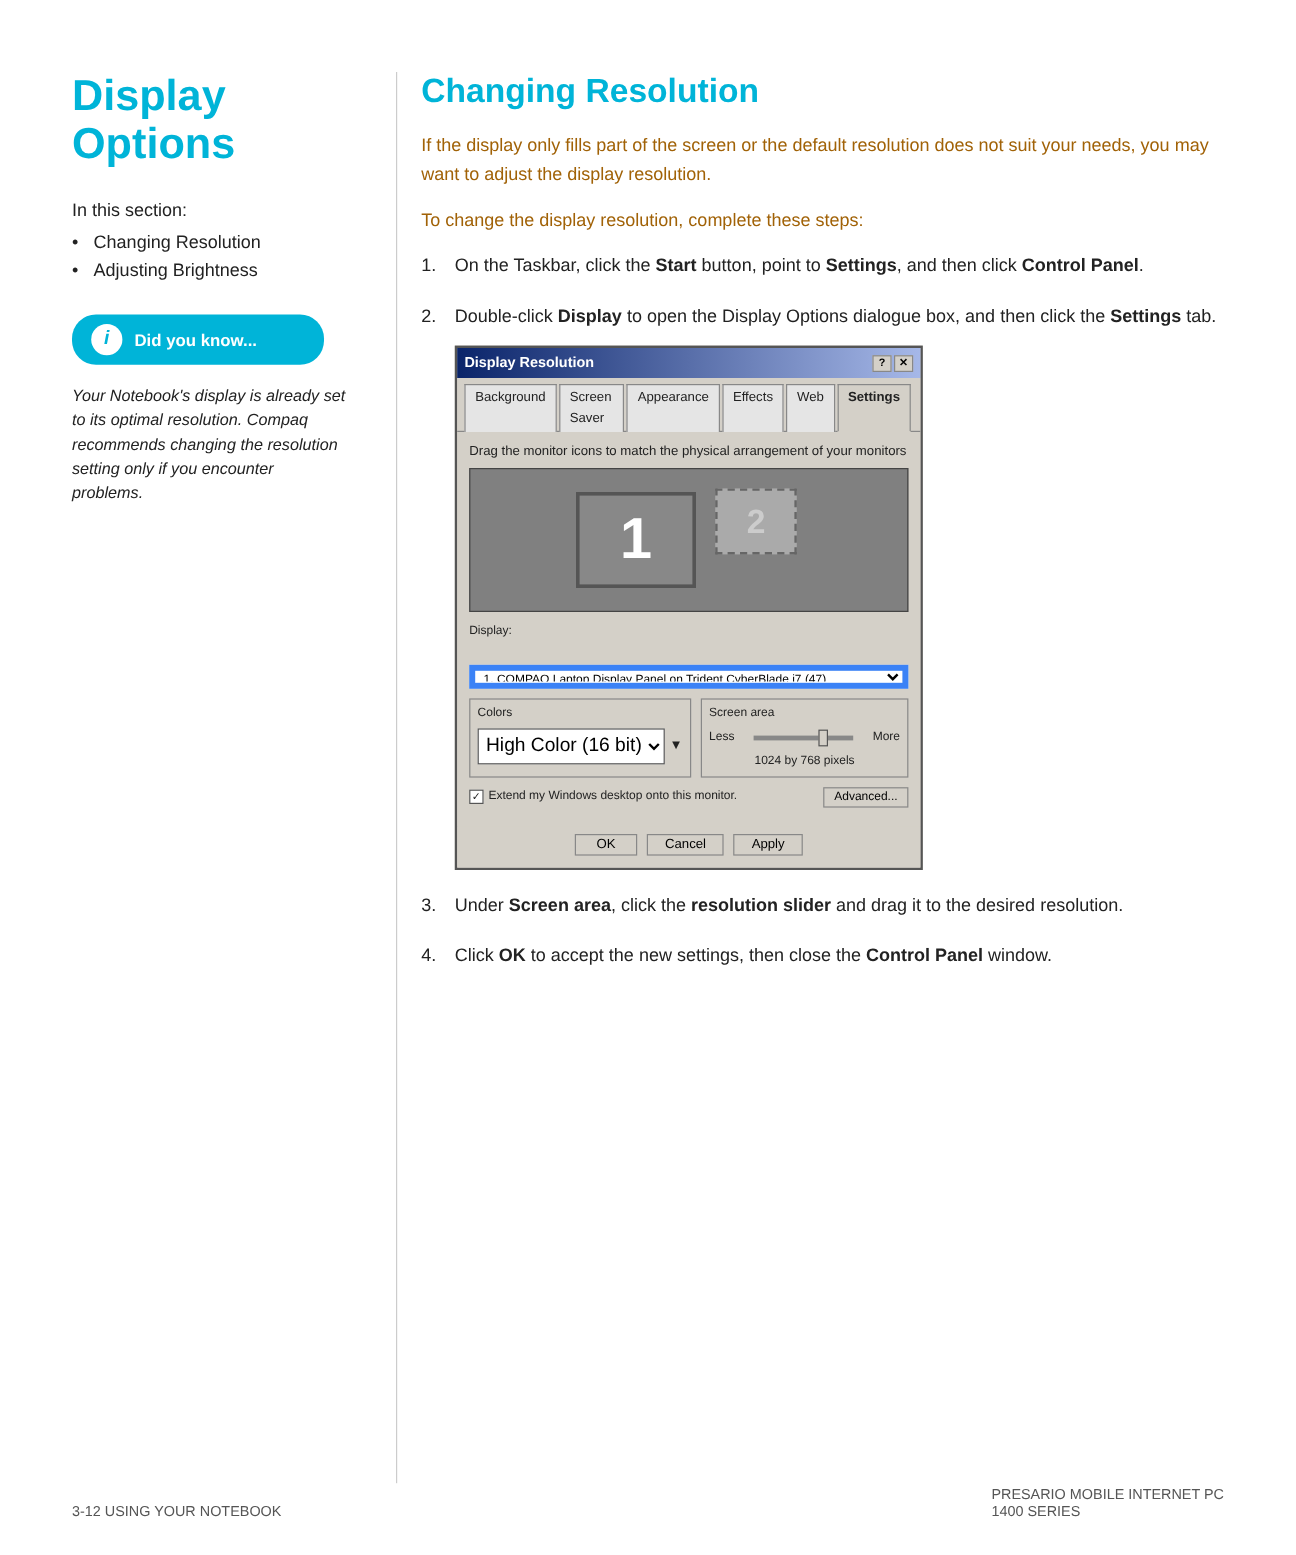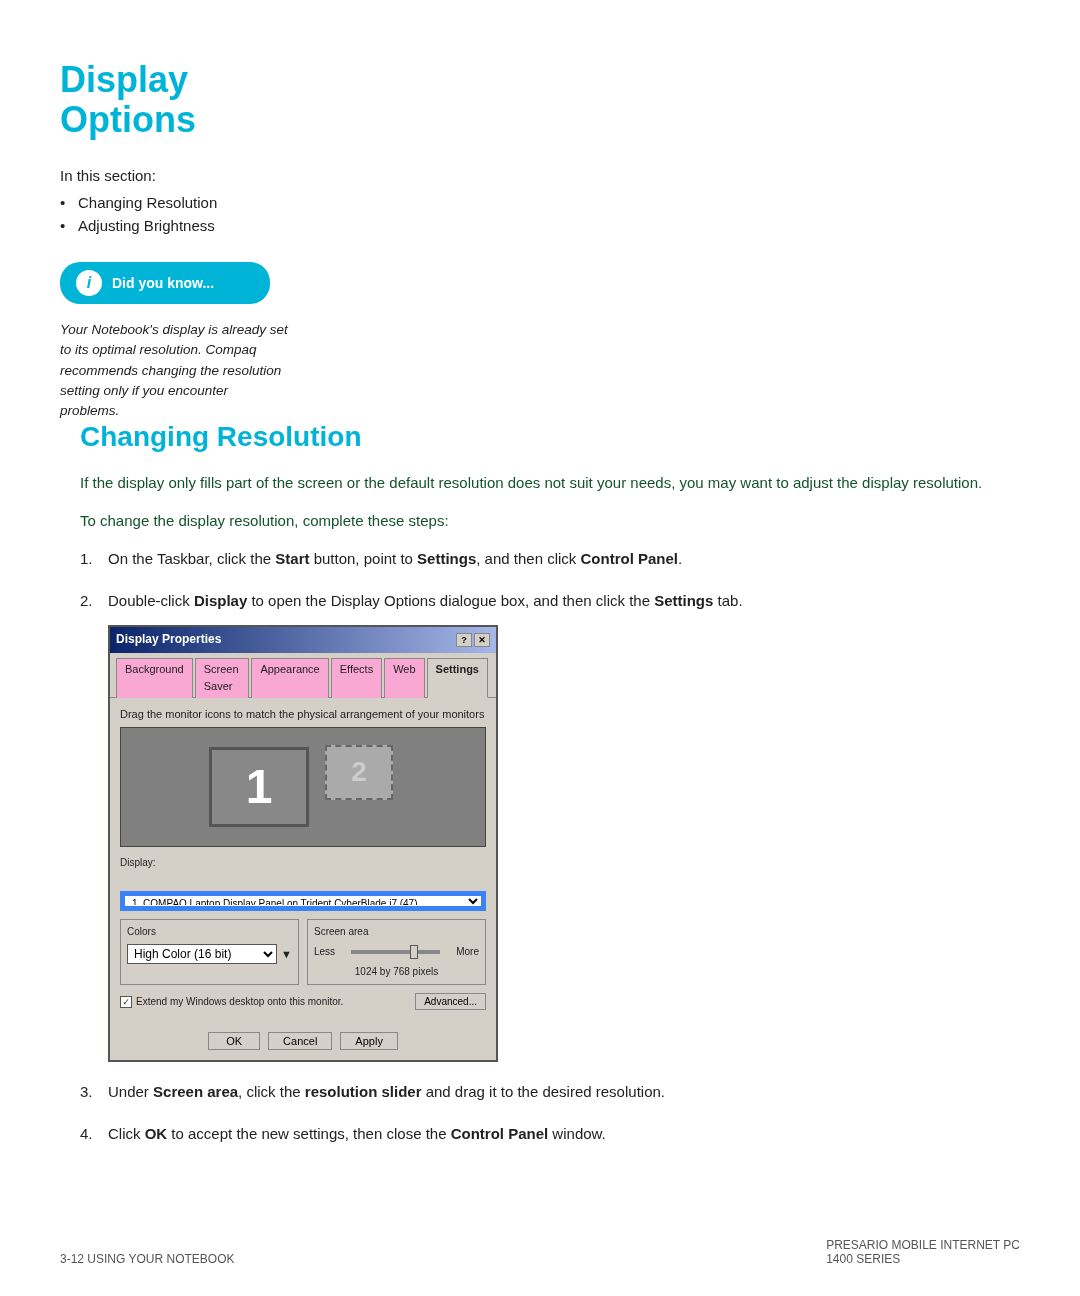--- a/index.html
+++ b/index.html
@@ -8,21 +8,20 @@
       min-height: 1296px;
       background: #ffffff;
       font-family: Arial, Helvetica, sans-serif;
       font-size: 15px;
       color: #222;
       position: relative;
     }
 
     .page-container {
       display: flex;
-      flex-direction: column;
       width: 100%;
       min-height: 1296px;
       padding: 60px 60px 60px 60px;
     }
 
     
     .left-column {
       width: 270px;
       min-width: 270px;
       padding-right: 40px;
@@ -112,21 +111,21 @@
 
     .section-title {
       font-size: 28px;
       font-weight: bold;
       color: #00b4d8;
       margin-bottom: 18px;
     }
 
     .intro-paragraph {
       font-size: 15px;
-      color: #14532d;
+      color: #a16207;
       line-height: 1.6;
       margin-bottom: 14px;
     }
 
     .step-list {
       list-style: none;
       padding-left: 0;
       margin-bottom: 0;
     }
 
@@ -196,21 +195,21 @@
       padding: 4px 6px 0 6px;
       border-bottom: 1px solid #888;
       background: #d4d0c8;
     }
 
     .dialog-tab {
       padding: 2px 8px;
       font-size: 11px;
       border: 1px solid #888;
       border-bottom: none;
-      background: #f9a8d4;
+      background: #e5e5e5;
       margin-right: 2px;
       cursor: pointer;
       position: relative;
       bottom: -1px;
     }
 
     .dialog-tab.active {
       background: #d4d0c8;
       border-bottom: 1px solid #d4d0c8;
       font-weight: bold;
@@ -309,25 +308,25 @@
       margin-bottom: 4px;
     }
 
     .colors-dropdown-row {
       display: flex;
       align-items: center;
       gap: 4px;
     }
 
     .colors-dropdown {
-      font-size: 12px;
+      font-size: 16px;
       background: #fff;
       border: 1px solid #555;
       padding: 1px 2px;
-      height: 20px;
+      height: 30px;
       flex: 1;
     }
 
     .screen-slider-row {
       display: flex;
       align-items: center;
       gap: 16px;
       margin-bottom: 4px;
     }
 
@@ -487,21 +486,21 @@
         <span class="step-num">2.</span>
         <span>
           Double-click <span class="bold-text">Display</span> to open the Display Options dialogue box, and then click the <span class="bold-text">Settings</span> tab.
         </span>
 
         
         <div class="dialog-wrapper">
           <div class="dialog-box">
 
             <div class="dialog-titlebar">
-              <span>Display Properties</span>
+              <span>Display Resolution</span>
               <div class="dialog-titlebar-buttons">
                 <div class="titlebar-btn">?</div>
                 <div class="titlebar-btn">✕</div>
               </div>
             </div>
 
             <div class="dialog-tabs">
               <div class="dialog-tab">Background</div>
               <div class="dialog-tab">Screen Saver</div>
               <div class="dialog-tab">Appearance</div>

